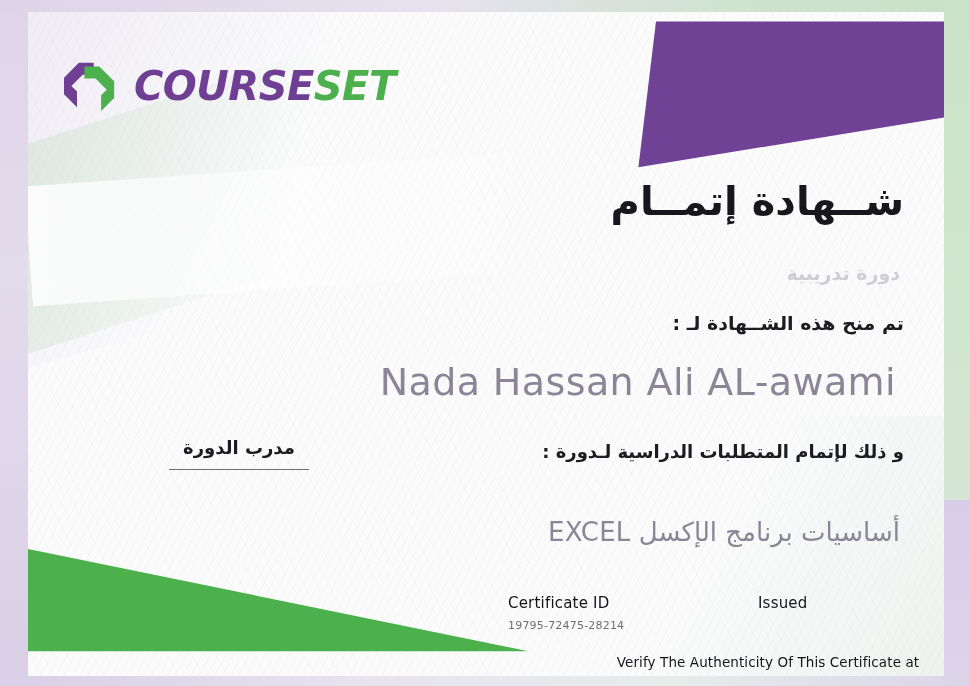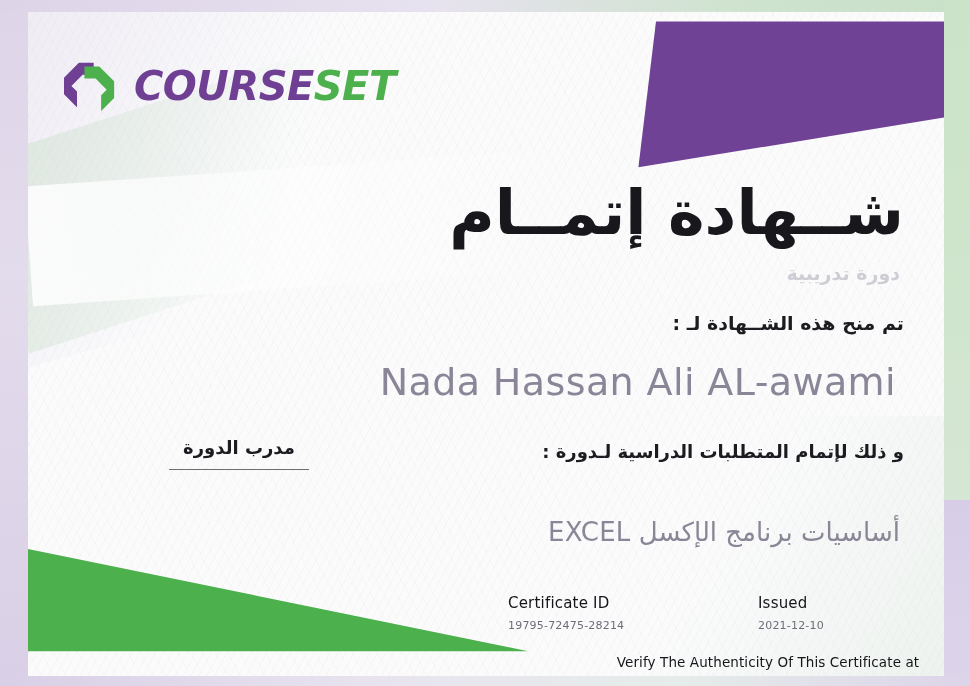--- a/index.html
+++ b/index.html
@@ -145,21 +145,21 @@
   .rtl-block {
     position:absolute;
     direction:rtl;
     text-align:right;
     z-index:6;
   }
 
   .title-main {
     right:40px; top:168px;
     width:560px;
-    font-size:62px;
+    font-size:40px;
     font-weight:700;
     color:#18181c;
     line-height:1.05;
     letter-spacing:0px;
     white-space:nowrap;
   }
   .title-sub {
     right:44px; top:250px;
     width:560px;
     font-size:19px;
@@ -339,21 +339,20 @@
       <div class="instructor-rule"></div>
     </div>
 
     <div class="meta-row">
       <div class="meta-col id-col">
         <div class="meta-label">Certificate ID</div>
         <div class="meta-value">19795-72475-28214</div>
       </div>
       <div class="meta-col iss-col">
         <div class="meta-label">Issued</div>
-        <div class="meta-value">2021-12-10</div>
       </div>
     </div>
 
     <div class="verify">
       <div class="verify-line">Verify The Authenticity Of This Certificate at</div>
       <div class="verify-url">www.courseset.com/certificate-verification</div>
     </div>
 
   </div>
 </div>

